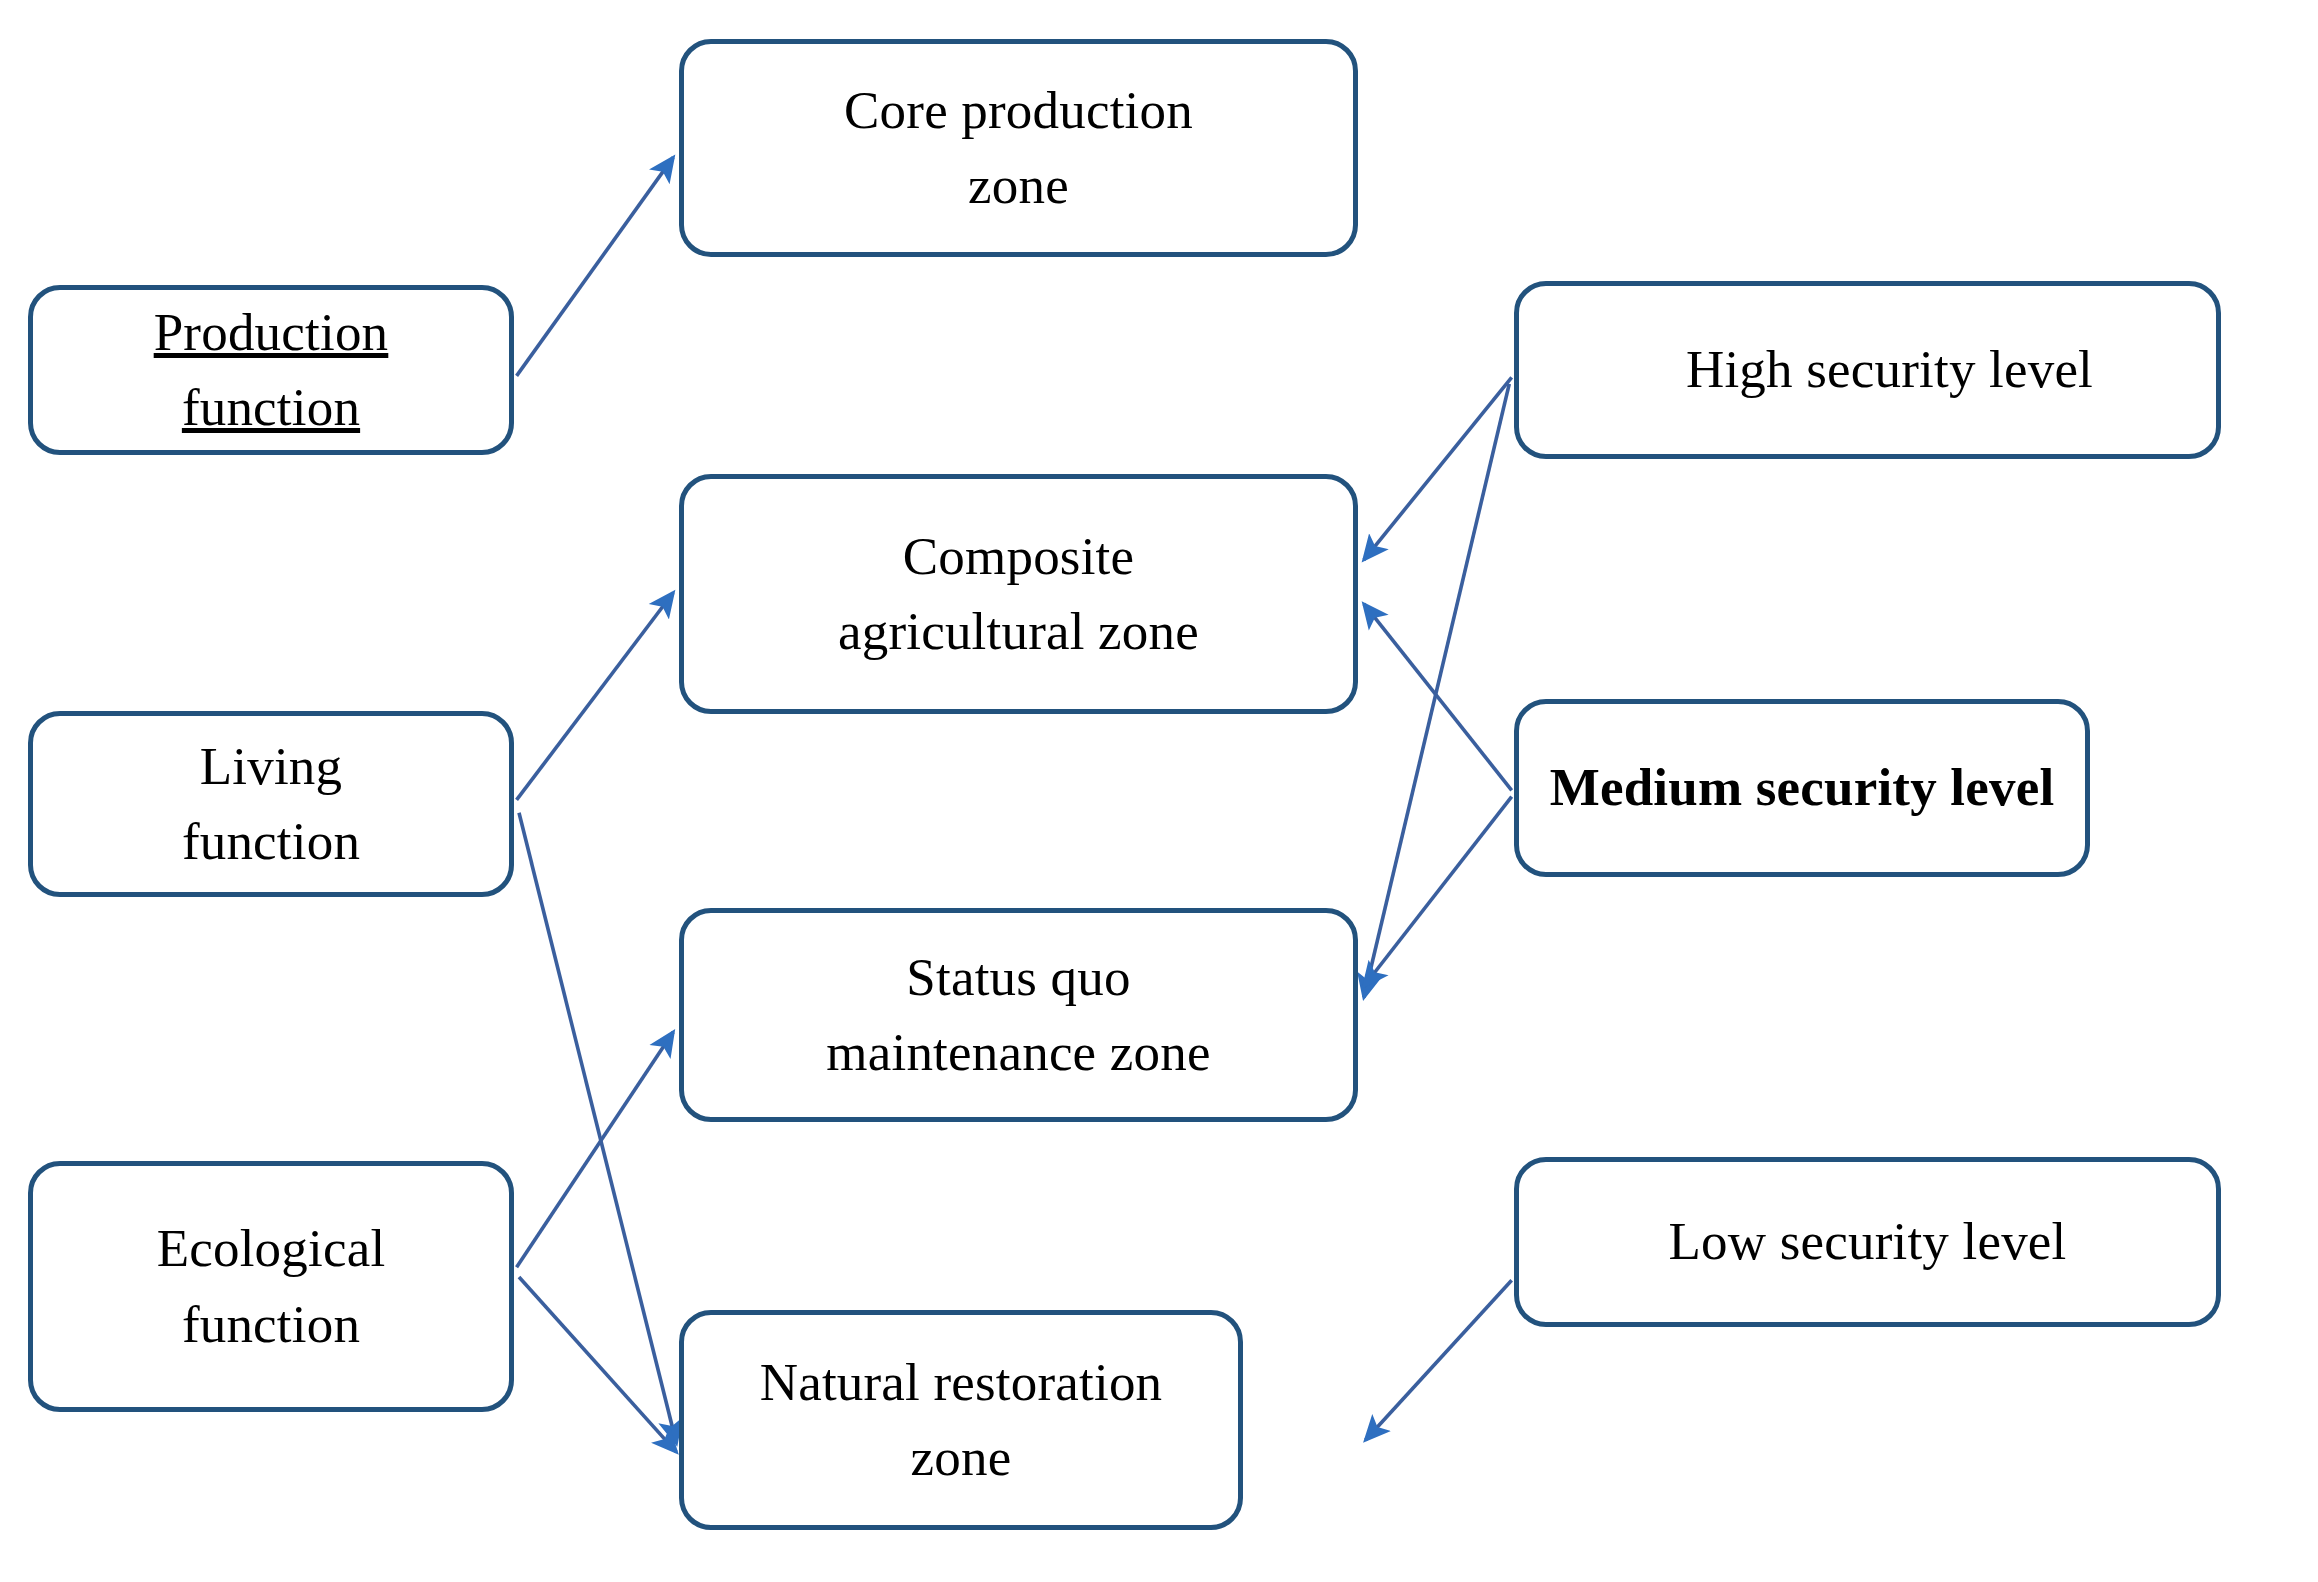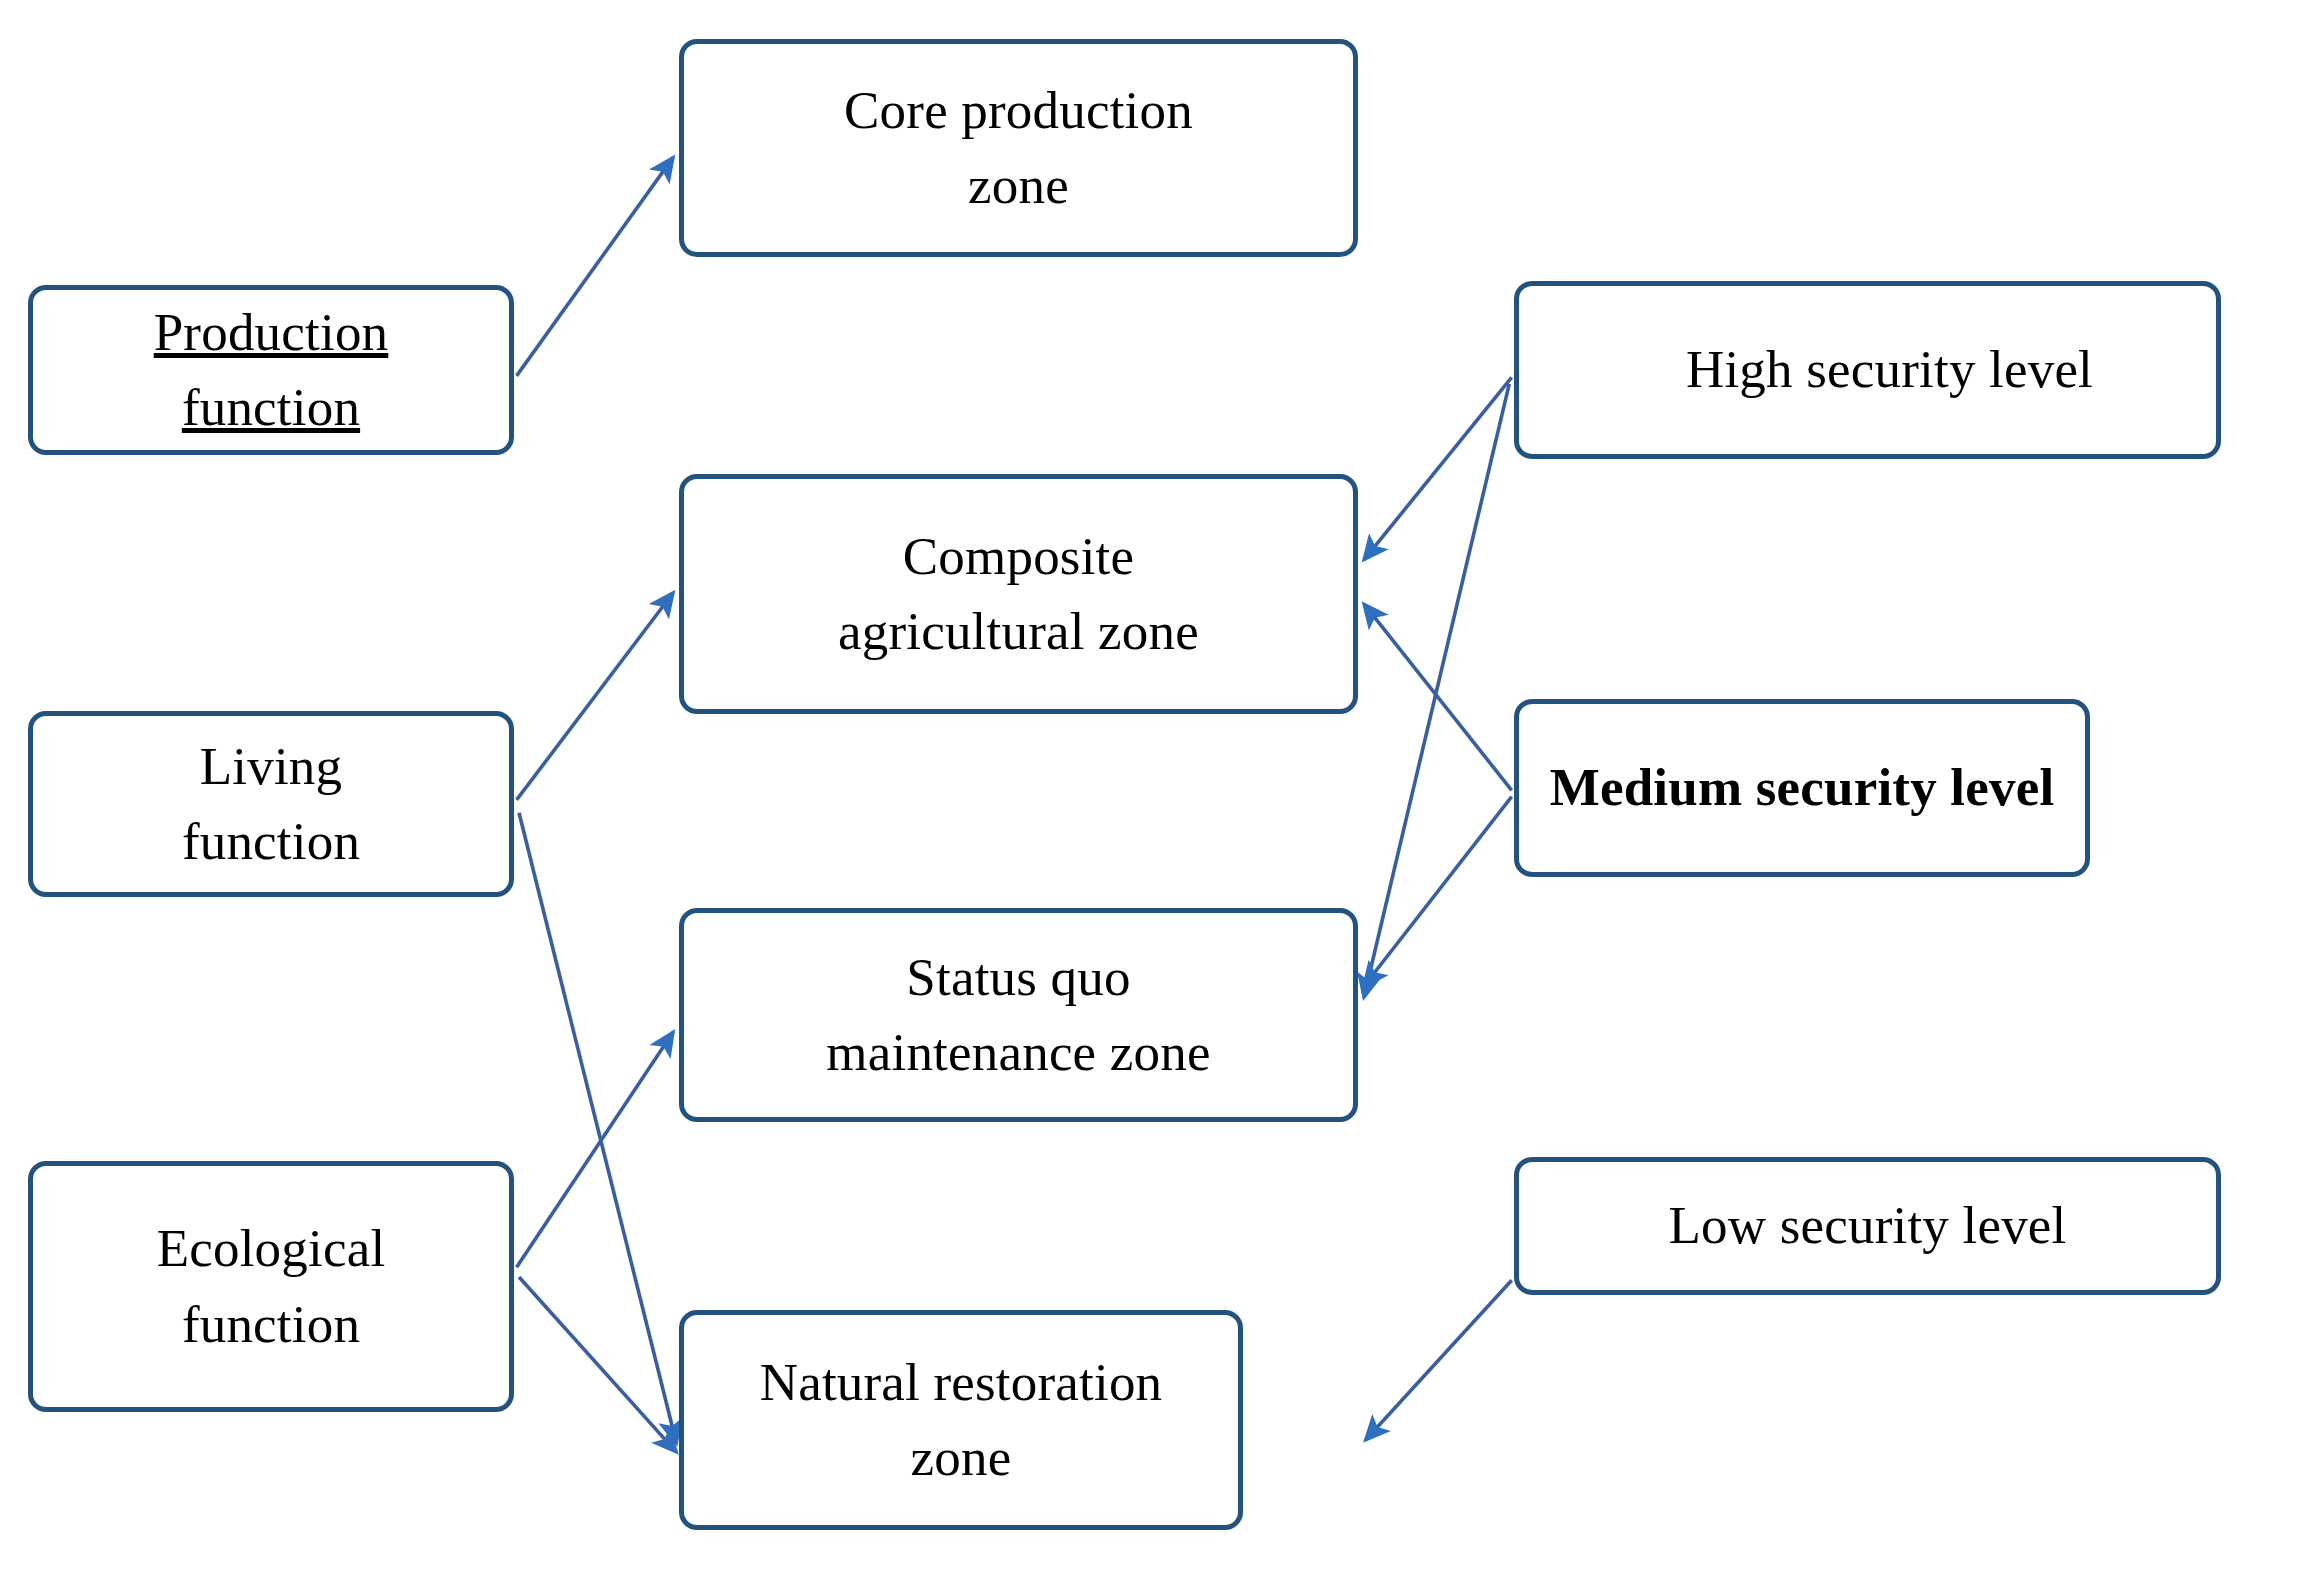--- a/index.html
+++ b/index.html
@@ -22,21 +22,21 @@
     top: 0;
     width: 2319px;
     height: 1583px;
     pointer-events: none;
   }
   .node {
     position: absolute;
     box-sizing: border-box;
     background: #ffffff;
     border: 5.6px solid #22527D;
-    border-radius: 18px;
+    border-radius: 32px;
     display: flex;
     align-items: center;
     justify-content: center;
     text-align: center;
     color: #000000;
     font-size: 53px;
     line-height: 1.42;
     letter-spacing: 0.2px;
   }
   .node .label {
@@ -49,21 +49,21 @@
   #node-living-function     { left: 28px;  top: 711px;  width: 486px; height: 186px; text-align: center; }
   #node-ecological-function { left: 28px;  top: 1161px; width: 486px; height: 251px; }
   
   #node-core-production-zone        { left: 679px; top: 39px;   width: 679px; height: 218px; }
   #node-composite-agricultural-zone { left: 679px; top: 474px;  width: 679px; height: 240px; }
   #node-status-quo-maintenance-zone { left: 679px; top: 908px; width: 679px; height: 214px; }
   #node-natural-restoration-zone    { left: 679px; top: 1310px; width: 564px; height: 220px; }
   
   #node-high-security-level   { left: 1514px; top: 281px;  width: 707px; height: 178px; padding-left: 44px; }
   #node-medium-security-level { left: 1514px; top: 699px;  width: 576px; height: 178px; font-weight: bold; }
-  #node-low-security-level    { left: 1514px; top: 1157px; width: 707px; height: 138px; }
+  #node-low-security-level    { left: 1514px; top: 1157px; width: 707px; height: 170px; }
 </style>
 </head>
 <body>
 
 <div id="canvas">
 
   <svg id="edge-layer" viewBox="0 0 2887 1971" width="2319" height="1583" xmlns="http://www.w3.org/2000/svg">
     <defs>
       <marker id="arrowhead" markerWidth="8" markerHeight="8" refX="6.6" refY="4" orient="auto" markerUnits="strokeWidth">
         <path d="M0,0.5 L7.6,4 L0,7.5 L1.7,4 Z" fill="#2E6FC0"></path>

